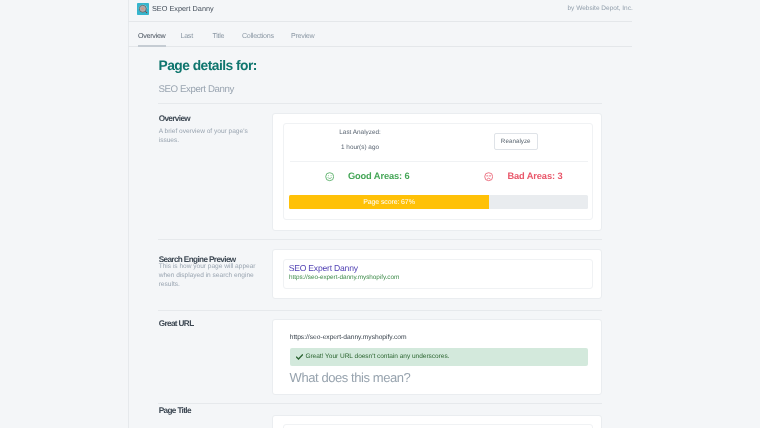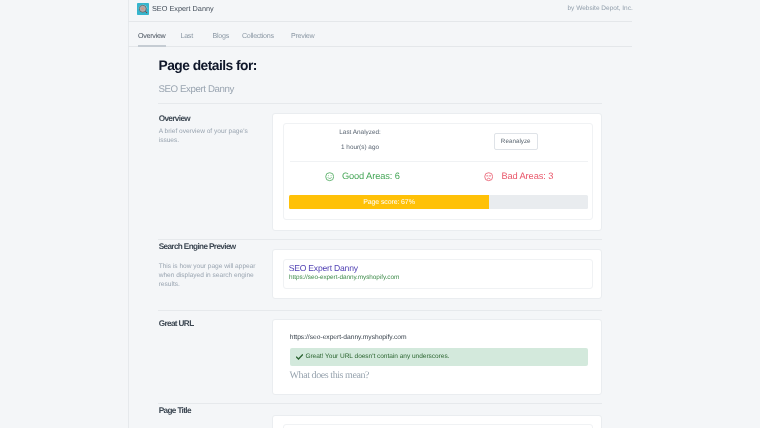--- a/index.html
+++ b/index.html
@@ -16,54 +16,54 @@
   .appby{position:absolute;left:439.5px;top:5px;font-size:6.5px;color:#919eab;white-space:nowrap;}
 
   
   .tabs{position:absolute;left:128px;top:22px;width:504px;height:25px;}
   .tabs:after{content:"";position:absolute;left:0;right:0;bottom:0;height:1px;background:#e4e7ea;}
   .tab{position:absolute;top:9.7px;font-size:7.15px;color:#8c99a5;white-space:nowrap;letter-spacing:-0.29px;}
   .tab.active{color:#454f5b;}
   .tabul{position:absolute;top:23.4px;height:1.3px;background:#c5ccd3;z-index:3;}
 
   
-  .h1{position:absolute;left:158.5px;top:58px;font-size:13.8px;font-weight:bold;color:#0f172a;white-space:nowrap;letter-spacing:-0.53px;}
+  .h1{position:absolute;left:158.5px;top:58px;font-size:13.8px;font-weight:bold;color:#0f766e;white-space:nowrap;letter-spacing:-0.53px;}
   .sub{position:absolute;left:158.5px;top:84px;font-size:9.7px;color:#9aa5b1;white-space:nowrap;letter-spacing:-0.4px;}
 
   .sep{position:absolute;left:158px;width:444px;height:1px;background:#e6e9ec;}
 
   .secttl{position:absolute;left:158.7px;font-size:8.2px;font-weight:bold;color:#3d4853;white-space:nowrap;letter-spacing:-0.63px;}
   .secdesc{position:absolute;left:158.7px;width:99px;font-size:6.6px;line-height:9.2px;color:#9aa5b1;letter-spacing:-0.02px;}
 
   .card{position:absolute;background:#fff;border:1px solid #eaedf0;border-radius:3px;box-sizing:border-box;}
   .innercard{position:absolute;background:#fff;border:1px solid #f0f2f4;border-radius:3px;box-sizing:border-box;}
 
   .lbl{position:absolute;font-size:6.4px;color:#5a6572;white-space:nowrap;}
   .btn{position:absolute;border:1px solid #dfe3e8;border-radius:2px;background:#fff;box-sizing:border-box;
        font-size:6.3px;color:#5c6772;text-align:center;white-space:nowrap;}
 
   .hsep{position:absolute;height:1px;background:#f0f2f4;}
 
   .area{position:absolute;font-size:9.3px;white-space:nowrap;letter-spacing:-0.12px;line-height:0;}
   .area .ic{vertical-align:top;}
-  .area .tx{vertical-align:top;display:inline-block;line-height:9.4px;margin-left:8px;}
+  .area .tx{vertical-align:top;display:inline-block;line-height:9.4px;margin-left:14px;font-weight:bold;}
 
   .track{position:absolute;background:#e9ecef;border-radius:1.5px;overflow:hidden;}
   .fill{position:absolute;left:0;top:0;height:100%;background:#ffc107;}
   .scoretxt{position:absolute;top:0;height:100%;font-size:7px;letter-spacing:-0.12px;color:#fff;text-align:center;white-space:nowrap;}
 
   .ttl{position:absolute;font-size:8.6px;color:#5344b4;white-space:nowrap;letter-spacing:-0.22px;}
   .url{position:absolute;font-size:6.4px;color:#3e8b4a;white-space:nowrap;letter-spacing:-0.06px;}
 
   .urlval{position:absolute;font-size:6.7px;color:#333d47;white-space:nowrap;letter-spacing:-0.02px;}
   .alert{position:absolute;background:#d3e9dc;border-radius:2px;box-sizing:border-box;}
   .alerttxt{position:absolute;font-size:6.55px;color:#2c6631;white-space:nowrap;line-height:0;letter-spacing:-0.03px;}
   .alerttxt .ic{vertical-align:top;}
   .alerttxt .tx{vertical-align:top;display:inline-block;line-height:6px;margin-left:2.5px;}
-  .link{position:absolute;font-size:10px;color:#97a3ae;white-space:nowrap;letter-spacing:-0.43px;font-family:Liberation Serif, serif;}
+  .link{position:absolute;font-size:13px;color:#97a3ae;white-space:nowrap;letter-spacing:-0.43px;}
 </style>
 </head>
 <body>
 
 <div class="page">
 
   <div class="vrule"></div>
 
   <div class="appbar">
     <div class="applogo">
@@ -78,21 +78,21 @@
       </svg>
     </div>
     <div class="apptitle">SEO Expert Danny</div>
     <div class="appby">by Website Depot, Inc.</div>
   </div>
 
   <div class="tabs">
     <div class="tab active" style="left:10px">Overview</div>
     <div class="tabul" style="left:10px;width:27.5px"></div>
     <div class="tab" style="left:52.5px">Last</div>
-    <div class="tab" style="left:84.5px">Blogs</div>
+    <div class="tab" style="left:84.5px">Title</div>
     <div class="tab" style="left:114px">Collections</div>
     <div class="tab" style="left:163px">Preview</div>
   </div>
 
   <div class="h1">Page details for:</div>
   <div class="sub">SEO Expert Danny</div>
 
   <div class="sep" style="top:103px"></div>
   <div class="secttl" style="top:113.5px">Overview</div>
   <div class="secdesc" style="top:126.5px">A brief overview of your page's issues.</div>
@@ -116,21 +116,21 @@
             <path d="M13.4 29.4 A8.6 8.6 0 0 1 26.6 29.4" fill="none" stroke="#e9576a" stroke-width="3.2" stroke-linecap="round"></path>
           </svg><span class="tx">Bad Areas: 3</span></div>
       <div class="track" style="left:5.5px;top:70.5px;width:298.5px;height:14.5px">
         <div class="fill" style="width:67%"></div>
         <div class="scoretxt" style="left:0;width:67%;line-height:15px">Page score: 67%</div>
       </div>
     </div>
   </div>
 
   <div class="sep" style="top:239px"></div>
-  <div class="secttl" style="top:242px">Search Engine Preview</div>
+  <div class="secttl" style="top:255px">Search Engine Preview</div>
   <div class="secdesc" style="top:262px">This is how your page will appear when displayed in search engine results.</div>
 
   <div class="card" style="left:272px;top:249.4px;width:330px;height:50px">
     <div class="innercard" style="left:9.5px;top:8.2px;width:310px;height:30.1px">
       <div class="ttl" style="left:5.2px;top:3.6px">SEO Expert Danny</div>
       <div class="url" style="left:5.6px;top:14.6px">https://seo-expert-danny.myshopify.com</div>
     </div>
   </div>
 
   <div class="sep" style="top:309.5px"></div>

